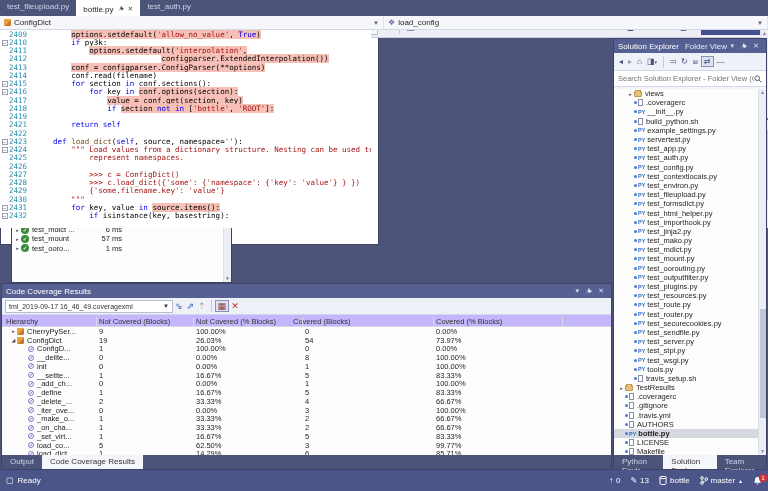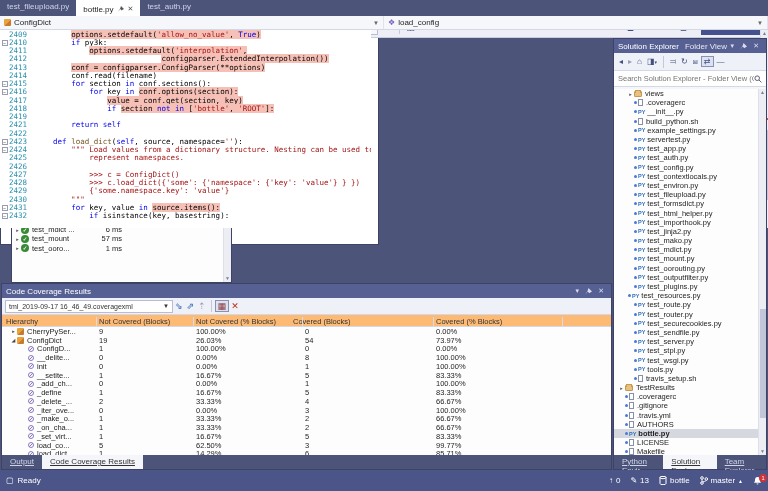--- a/index.html
+++ b/index.html
@@ -108,31 +108,31 @@
   .hthumb { position:absolute; left:2px; top:1px; width:45%; height:5px; background:#BEC2D6; }
   .warn { color:#9A7B00; }
   .errdot { color:#C42B1C; }
 
   
   #coverage { left:1px; top:283px; width:611px; height:187px; }
   #cov-toolbar { height:17px; padding:0 3px; }
   .cov-select { display:flex; align-items:center; background:#FFF; border:1px solid #B9BDD1; width:168px;
                 height:13px; font-size:7px; padding:0 3px; color:#333; }
   .cov-select .car { margin-left:auto; font-size:6px; }
-  #cov-cols { position:relative; height:12px; background:#fdba74; border-bottom:1px solid #D4D7E4; font-size:7.5px; color:#333;}
+  #cov-cols { position:relative; height:12px; background:#c4b5fd; border-bottom:1px solid #D4D7E4; font-size:7.5px; color:#333;}
   #cov-cols span { position:absolute; top:2px; }
   .cov-colsep { position:absolute; top:0; width:1px; height:12px; background:#D9DCE8; }
   #cov-rows { position:absolute; top:43px; bottom:14px; left:0; right:0; background:#FDFDFE; overflow:hidden; }
   .crow { position:relative; height:8.75px; display:flex; align-items:center; font-size:7.5px; }
   .crow .tw { width:7px; font-size:5px; color:#444; text-align:center; flex:none;}
   .crow .num { position:absolute; }
   .mth-ic { display:inline-block; width:6px; height:6px; border:1px solid #8E7CC3; border-radius:50%; margin-right:3px;
             background:linear-gradient(135deg,transparent 44%,#8E7CC3 44%,#8E7CC3 56%,transparent 56%); }
   .bottom-tabs { position:absolute; left:0; bottom:0; height:14px; display:flex; background:#4D5479; width:100%; }
-  .btab { padding:2px 8px 0; font-size:8px; color:#CED3EA;text-decoration:underline; }
+  .btab { padding:2px 8px 0; font-size:8px; color:#CED3EA; }
   .btab.active { background:#F5F6FA; color:#333; }
 
   
   #solution { left:613px; top:38px; width:154px; height:432px; }
   #sol-toolbar { height:18px; padding:0 3px; gap:1px;}
   .sol-ico { font-size:8px; padding:0 2px; color:#41507E;}
   .pressed { border:1px solid #8A90B5; background:#DDE2F2; }
   #sol-tree { position:absolute; top:50px; bottom:14px; left:0; right:8px; background:#FDFDFE; overflow:hidden; }
   .srow { display:flex; align-items:center; height:9.2px; font-size:7.5px; white-space:nowrap; overflow:hidden;}
   .srow .tw { width:7px; font-size:5px; color:#555; text-align:center; flex:none;}
@@ -456,21 +456,21 @@
         <div class="cl"><span class="fold"></span><span class="ln">2418</span><span class="codeseg"><span class="c-p">                </span><span class="c-k">if</span><span class="c-p"> </span><span class="c-p hl">section </span><span class="c-k hl">not</span><span class="c-p hl"> </span><span class="c-k hl">in</span><span class="c-p hl"> [</span><span class="c-s hl">'bottle'</span><span class="c-p hl">, </span><span class="c-s hl">'ROOT'</span><span class="c-p hl">]:</span></span></div>
         <div class="cl"><span class="fold"></span><span class="ln">2419</span></div>
         <div class="cl"><span class="fold"></span><span class="ln">2421</span><span class="codeseg"><span class="c-p">        </span><span class="c-k">return</span><span class="c-p"> </span><span class="c-k">self</span></span></div>
         <div class="cl"><span class="fold"></span><span class="ln">2422</span><span class="codeseg"></span></div>
         <div class="cl"><span class="fold"><span class="foldbox">−</span></span><span class="ln">2423</span><span class="codeseg"><span class="c-p">    </span><span class="c-k">def</span><span class="c-p"> </span><span class="c-f">load_dict</span><span class="c-p">(</span><span class="c-k">self</span><span class="c-p">, source, namespace=</span><span class="c-s">''</span><span class="c-p">):</span></span></div>
         <div class="cl"><span class="fold"><span class="foldbox">−</span></span><span class="ln">2424</span><span class="codeseg"><span class="c-p">        </span><span class="c-s">""" Load values from a dictionary structure. Nesting can be used to</span></span></div>
         <div class="cl"><span class="fold"></span><span class="ln">2425</span><span class="codeseg"><span class="c-s">            represent namespaces.</span></span></div>
         <div class="cl"><span class="fold"></span><span class="ln">2426</span><span class="codeseg"></span></div>
         <div class="cl"><span class="fold"></span><span class="ln">2427</span><span class="codeseg"><span class="c-s">            &gt;&gt;&gt; c = ConfigDict()</span></span></div>
         <div class="cl"><span class="fold"></span><span class="ln">2428</span><span class="codeseg"><span class="c-s">            &gt;&gt;&gt; c.load_dict({'some': {'namespace': {'key': 'value'} } })</span></span></div>
-        <div class="cl"><span class="fold"></span><span class="ln">2429</span><span class="codeseg"><span class="c-s">            {'some.namespace.key': 'value'}</span></span></div>
+        <div class="cl"><span class="fold"></span><span class="ln">2429</span><span class="codeseg"><span class="c-s">            {'some.filename.key': 'value'}</span></span></div>
         <div class="cl"><span class="fold"></span><span class="ln">2430</span><span class="codeseg"><span class="c-s">        """</span></span></div>
         <div class="cl"><span class="fold"><span class="foldbox">−</span></span><span class="ln">2431</span><span class="codeseg"><span class="c-p">        </span><span class="c-k">for</span><span class="c-p"> key, value </span><span class="c-k">in</span><span class="c-p"> </span><span class="c-p hl">source.items():</span></span></div>
         <div class="cl"><span class="fold"><span class="foldbox">−</span></span><span class="ln">2432</span><span class="codeseg"><span class="c-p">            </span><span class="c-k">if</span><span class="c-p"> isinstance(key, basestring):</span></span></div>
       </div>
     <div id="ed-vscroll">▲
       <span class="edmark" style="top:88px;background:#C84C44"></span>
       <span class="edmark" style="top:110px;background:#4C79D6"></span>
       <span class="vthumb" style="top:100px;height:70px"></span>
       <span style="position:absolute;bottom:1px;left:1px">▼</span>
     </div>
@@ -829,21 +829,21 @@
           <span class="vcdot"></span>
           <span class="pyb">PY</span>
           <span>test_outputfilter.py</span>
         </div>
         <div class="srow" style="padding-left: 13px;">
           <span class="tw"></span>
           <span class="vcdot"></span>
           <span class="pyb">PY</span>
           <span>test_plugins.py</span>
         </div>
-        <div class="srow" style="padding-left: 7px;">
+        <div class="srow" style="padding-left: 13px;">
           <span class="tw"></span>
           <span class="vcdot"></span>
           <span class="pyb">PY</span>
           <span>test_resources.py</span>
         </div>
         <div class="srow" style="padding-left: 13px;">
           <span class="tw"></span>
           <span class="vcdot"></span>
           <span class="pyb">PY</span>
           <span>test_route.py</span>

